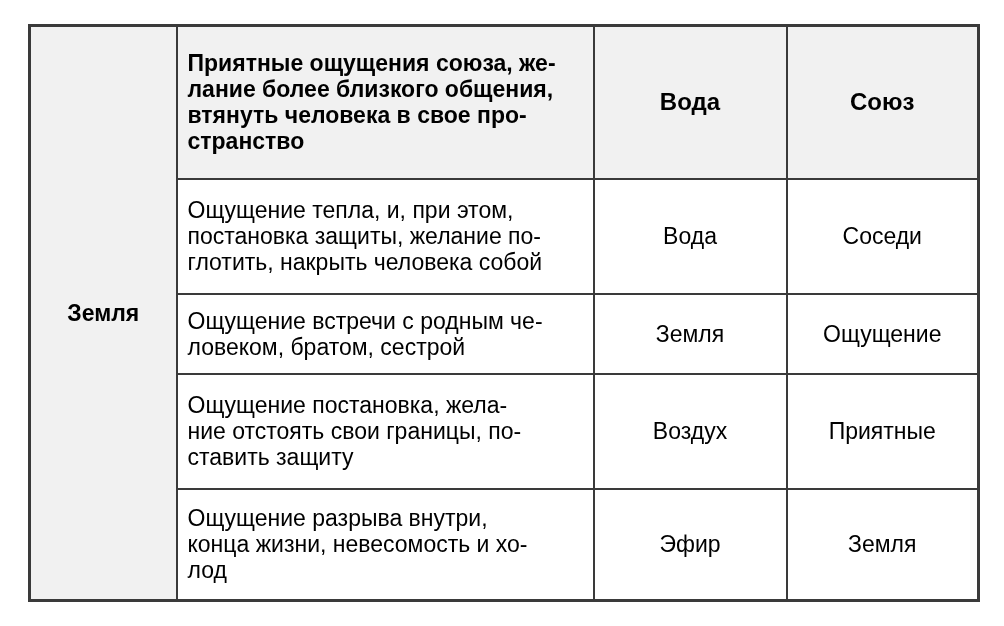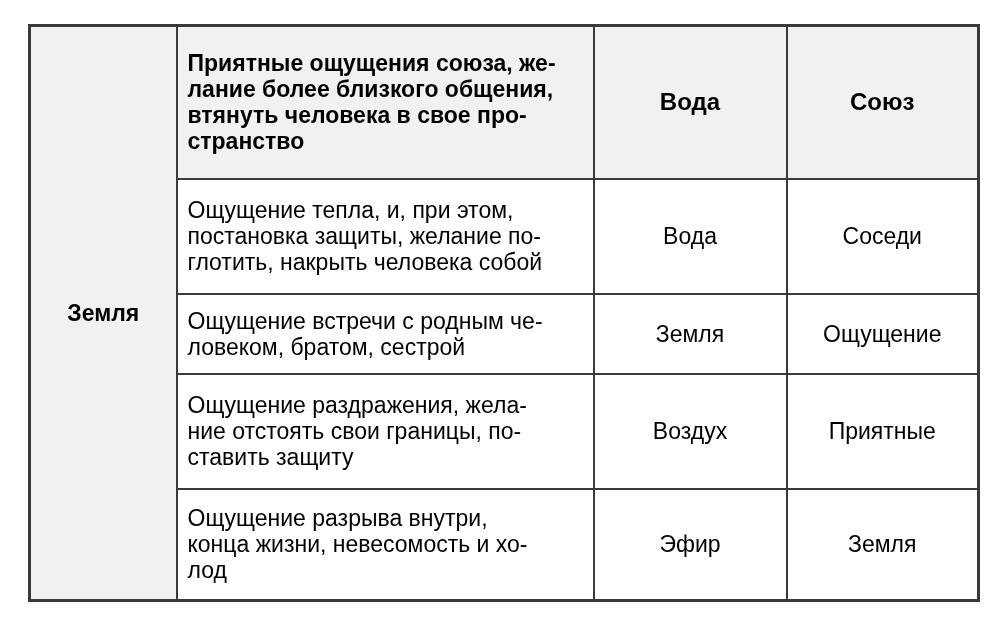--- a/index.html
+++ b/index.html
@@ -92,21 +92,21 @@
         <td class="c-val">Вода</td>
         <td class="c-val">Соседи</td>
       </tr>
       <tr class="r-data-1">
         <td class="c-desc">Ощущение встречи с родным че-
 ловеком, братом, сестрой</td>
         <td class="c-val">Земля</td>
         <td class="c-val">Ощущение</td>
       </tr>
       <tr class="r-data-2">
-        <td class="c-desc">Ощущение раздражения, жела-
+        <td class="c-desc">Ощущение постановка, жела-
 ние отстоять свои границы, по-
 ставить защиту</td>
         <td class="c-val">Воздух</td>
         <td class="c-val">Приятные</td>
       </tr>
       <tr class="r-data-3">
         <td class="c-desc">Ощущение разрыва внутри,
 конца жизни, невесомость и хо-
 лод</td>
         <td class="c-val">Эфир</td>

